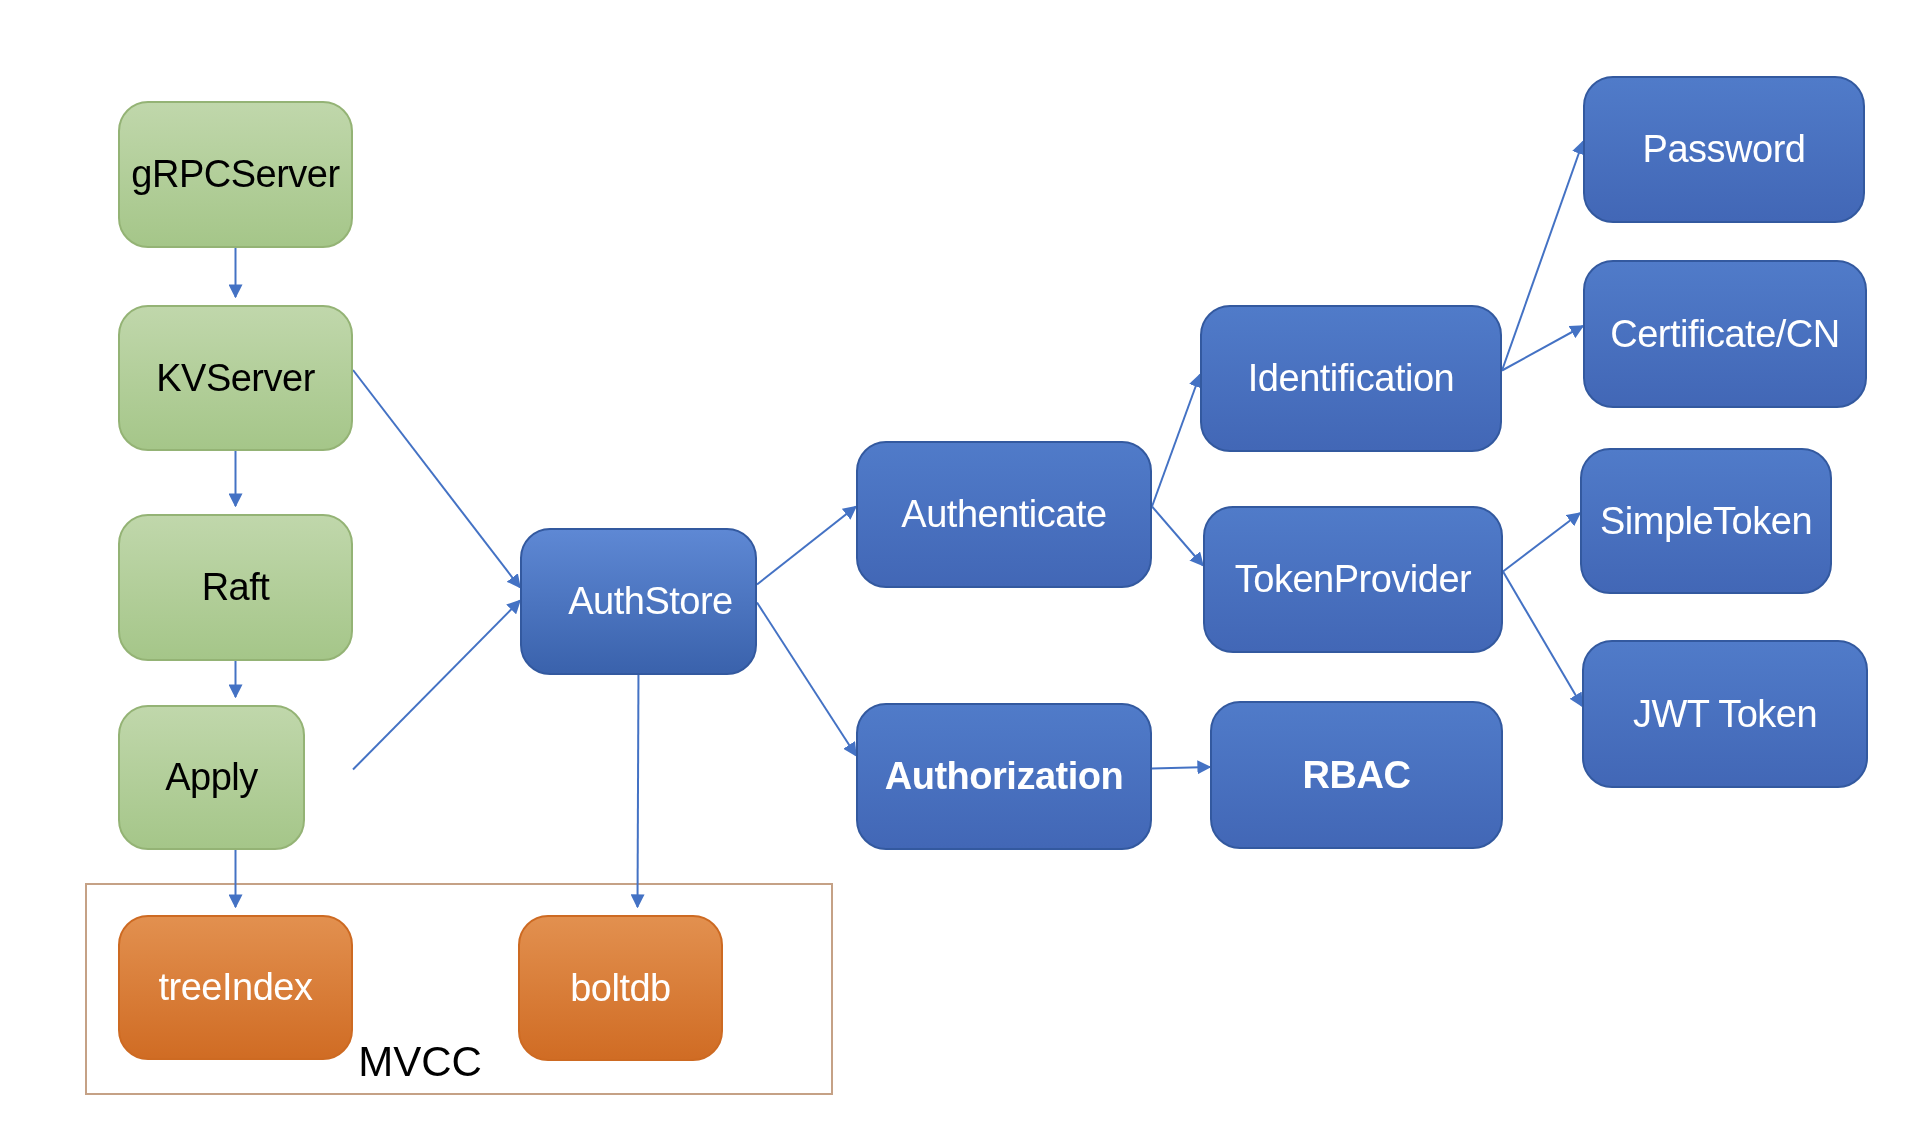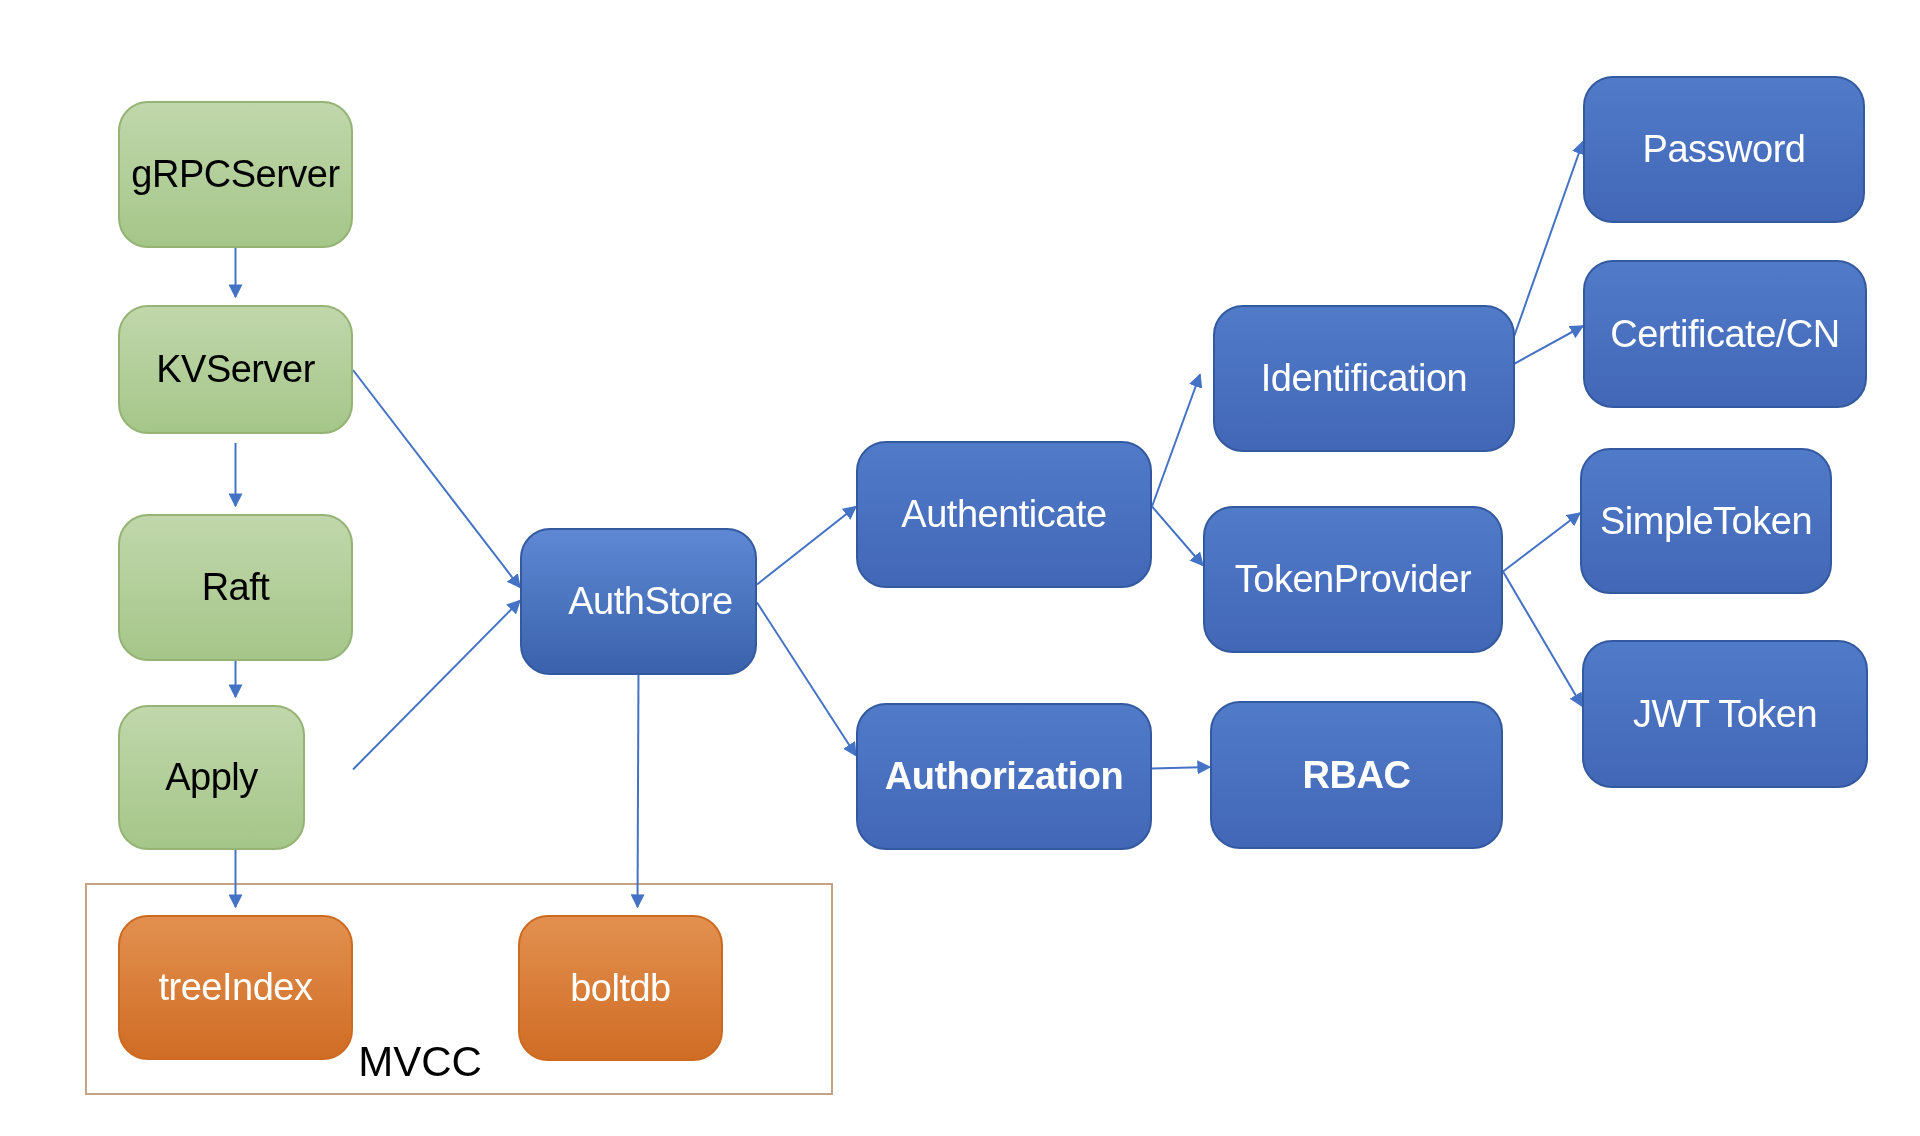--- a/index.html
+++ b/index.html
@@ -105,39 +105,39 @@
       <line x1="1502" y1="370.5" x2="1583" y2="326" class="edge" stroke="#4472c4" marker-end="url(#arrowhead)"></line>
       <line x1="1503" y1="571.5" x2="1580" y2="513" class="edge" stroke="#4472c4" marker-end="url(#arrowhead)"></line>
       <line x1="1503" y1="571.5" x2="1582" y2="706" class="edge" stroke="#4472c4" marker-end="url(#arrowhead)"></line>
       <line x1="1152" y1="768.5" x2="1210" y2="767" class="edge" stroke="#4472c4" marker-end="url(#arrowhead)"></line>
     </svg>
 
   <div id="nodes">
       <div class="node green" style="left: 118px; top: 93px; width: 235px; height: 147px;">
         <span>gRPCServer</span>
       </div>
-      <div class="node green" style="left: 118px; top: 297px; width: 235px; height: 129px;">
+      <div class="node green" style="left: 118px; top: 297px; width: 235px; height: 146px;">
         <span>KVServer</span>
       </div>
       <div class="node green" style="left: 118px; top: 506px; width: 235px; height: 147px;">
         <span>Raft</span>
       </div>
       <div class="node green" style="left: 118px; top: 697px; width: 187px; height: 145px; text-align: center;">
         <span>Apply</span>
       </div>
       <div class="node blueGrad" style="left: 520px; top: 520px; width: 237px; height: 147px;">
         <span>AuthStore</span>
       </div>
       <div class="node blue" style="left: 856px; top: 433px; width: 296px; height: 147px;">
         <span>Authenticate</span>
       </div>
       <div class="node blue bold" style="left: 856px; top: 695px; width: 296px; height: 147px;">
         <span>Authorization</span>
       </div>
-      <div class="node blue" style="left: 1200px; top: 297px; width: 302px; height: 147px; margin-left: 13px;">
+      <div class="node blue" style="left: 1200px; top: 297px; width: 302px; height: 147px;">
         <span>Identification</span>
       </div>
       <div class="node blue" style="left: 1203px; top: 498px; width: 300px; height: 147px;">
         <span>TokenProvider</span>
       </div>
       <div class="node blue bold" style="left: 1210px; top: 693px; width: 293px; height: 148px;">
         <span>RBAC</span>
       </div>
       <div class="node blue" style="left: 1583px; top: 68px; width: 282px; height: 147px;">
         <span>Password</span>

